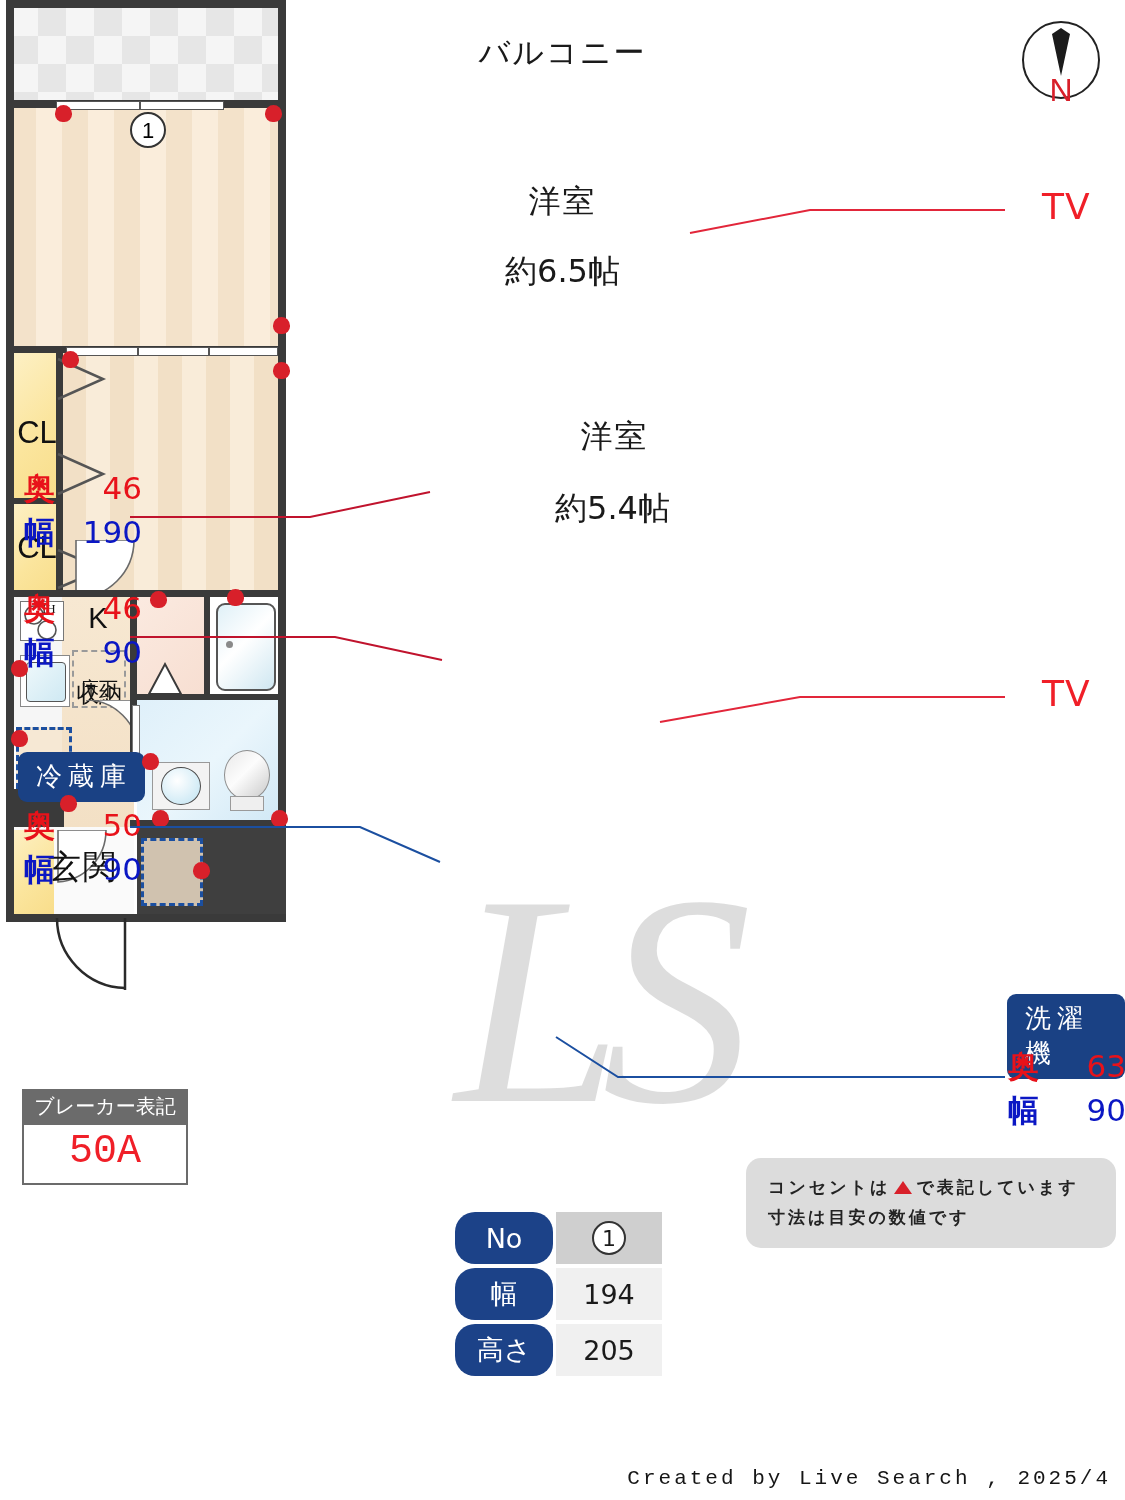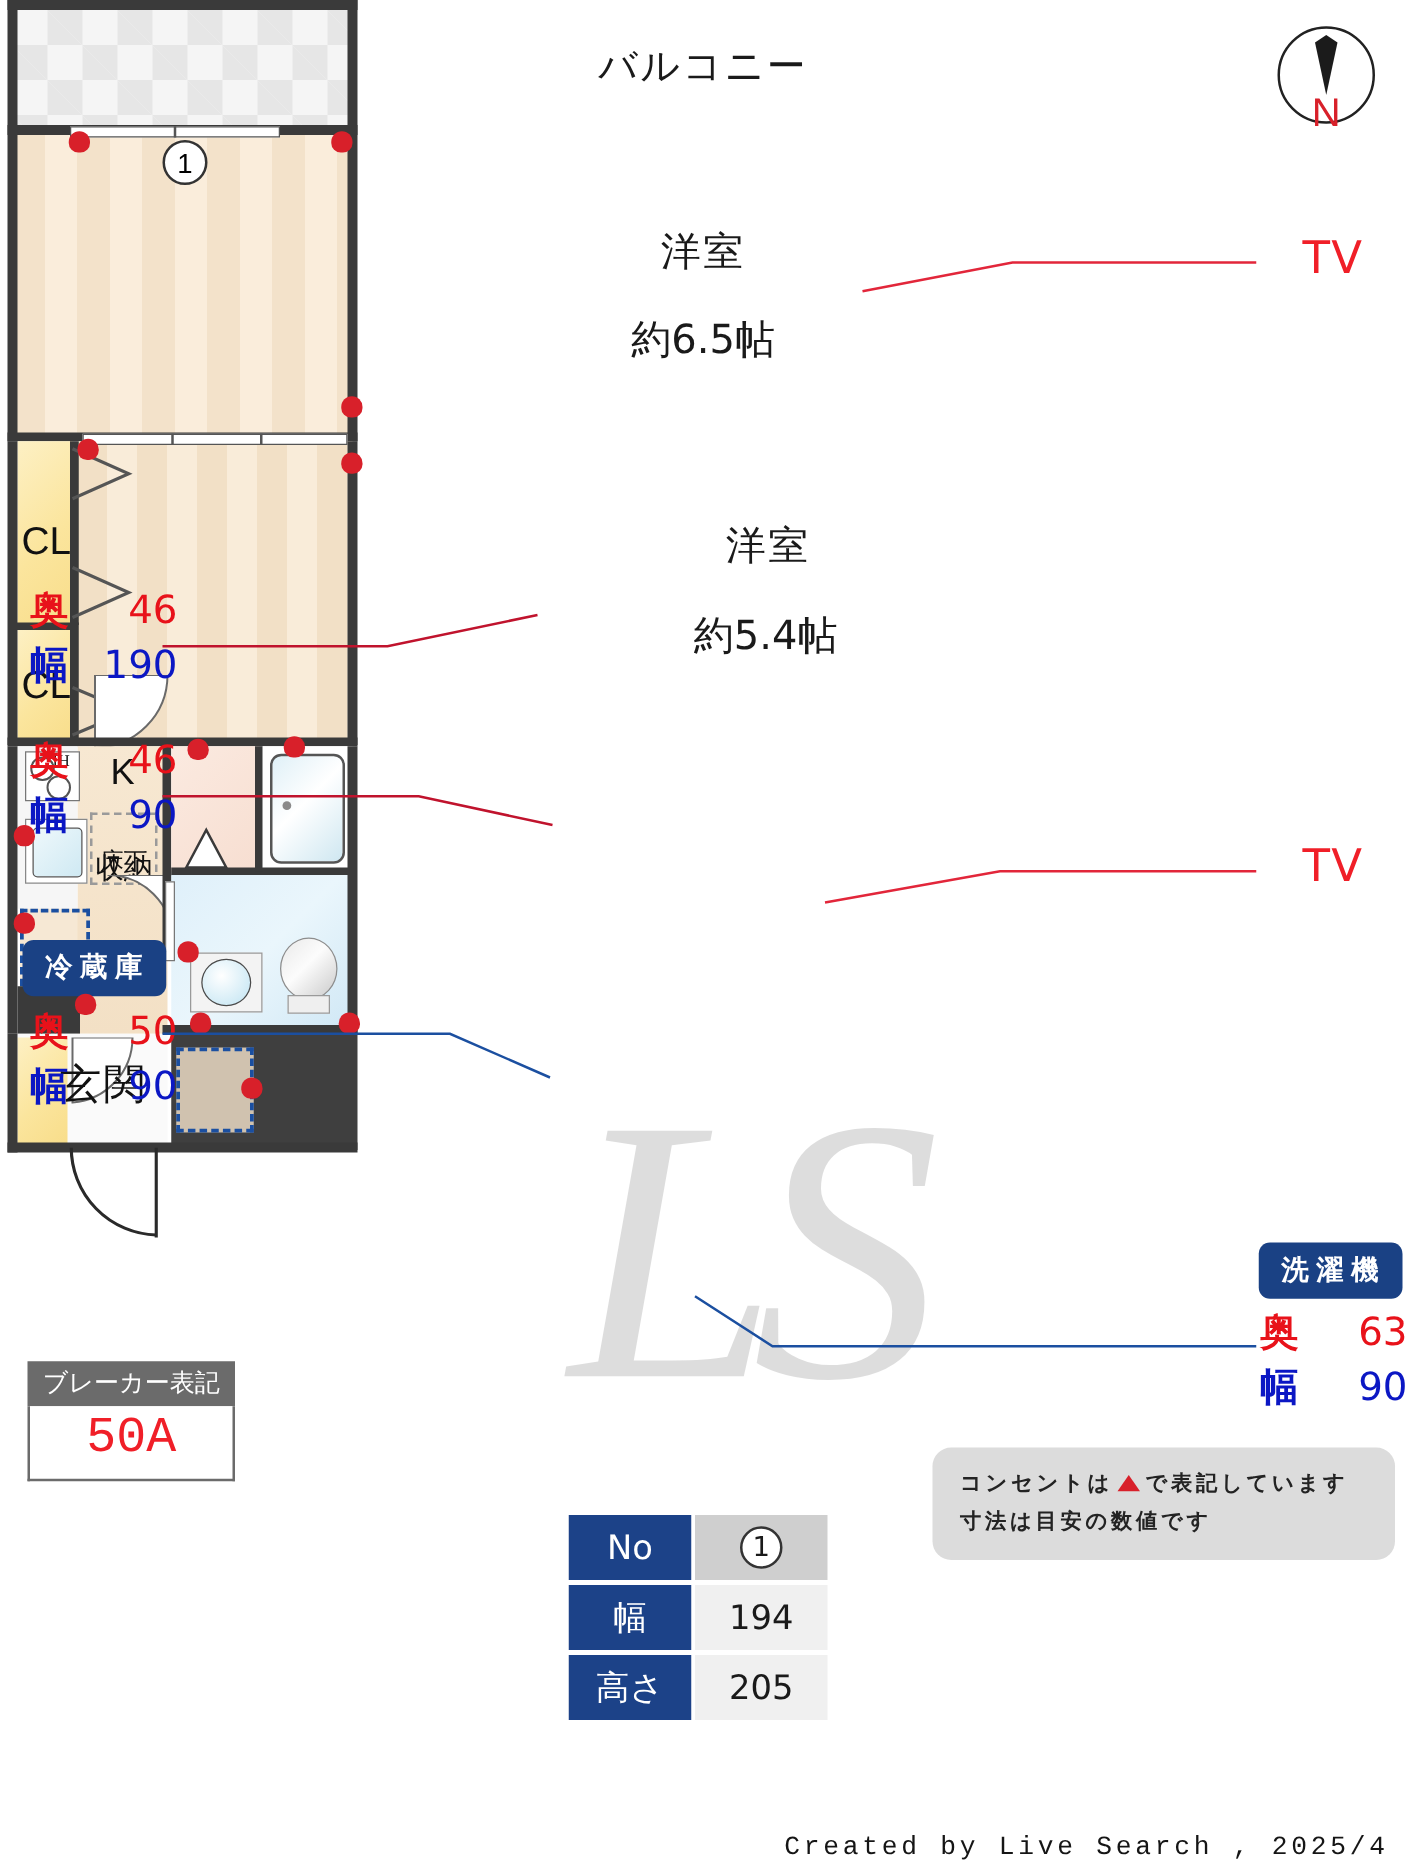--- a/index.html
+++ b/index.html
@@ -64,21 +64,21 @@
   
   .ann { position:absolute; white-space:nowrap; font-family:"DejaVu Sans","Liberation Sans",sans-serif; }
   .ann .oku  { color:#e8121a; }
   .ann .haba { color:#0b17c4; }
   .ann .row  { font-size:31px; line-height:44px; letter-spacing:0px; }
   .ann .row .k { display:inline-block; width:52px; font-weight:700; }
   .ann .row .v { display:inline-block; width:66px; text-align:right; }
 
   .badge {
     position:absolute; background:#1a4184; color:#fff; border-radius:9px;
-    font-size:22px; font-weight:700; letter-spacing:6px;
+    font-size:26px; font-weight:400; letter-spacing:6px;
     padding:7px 13px 8px 18px; font-family:"DejaVu Sans","Liberation Sans",sans-serif;
   }
 
   .tv {
     position:absolute; color:#f01f28; font-size:36px;
     font-family:"DejaVu Sans","Liberation Sans",sans-serif; letter-spacing:1px;
   }
 
   
   #breaker { left:22px; top:1089px; width:166px; }
@@ -110,21 +110,21 @@
 
   
   #curtain { left:452px; top:1208px; width:220px; }
   #curtain .ttl {
     font-size:30px; text-align:center; color:#1a1a1a; margin-bottom:22px;
     font-family:"DejaVu Sans",sans-serif; letter-spacing:1px;
   }
   #curtain table { border-collapse:separate; border-spacing:3px 4px; }
   #curtain th {
     background:#1c4288; color:#fff; width:98px; height:52px;
-    font-size:27px; font-weight:400; font-family:"DejaVu Sans",sans-serif;
+    font-size:27px; font-weight:400; font-family:"DejaVu Sans",sans-serif;border-radius:20px;
   }
   #curtain td {
     background:#f0f0f0; width:106px; height:52px; text-align:center;
     font-size:27px; color:#1a1a1a; font-family:"DejaVu Sans","Liberation Sans",sans-serif;
   }
   #curtain td.no { background:#cfcfcf; }
   .numcircle {
     display:inline-block; width:34px; height:34px; line-height:32px;
     border:2px solid #333; border-radius:50%; font-size:22px; text-align:center;
     background:#fff;

